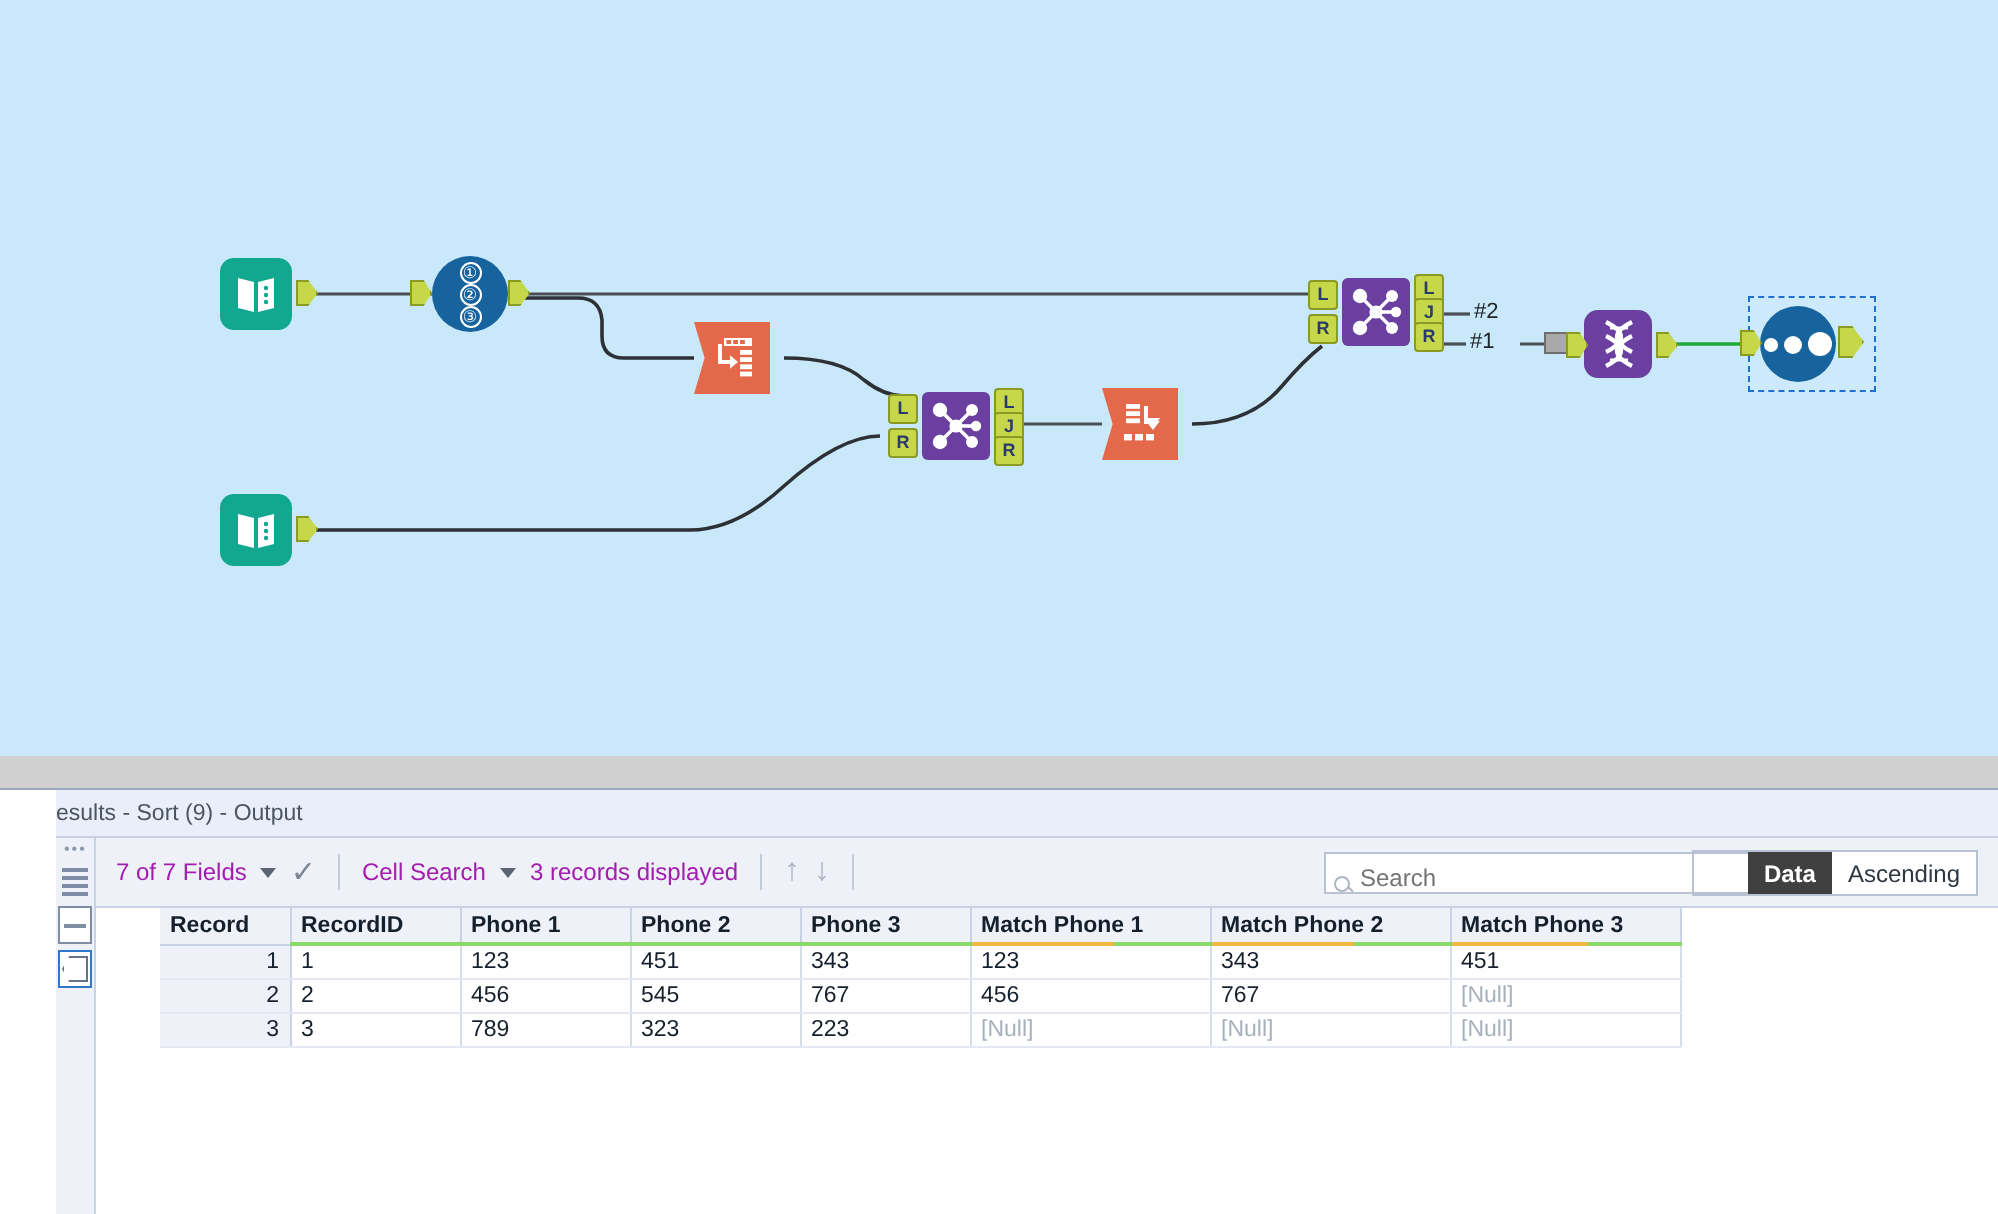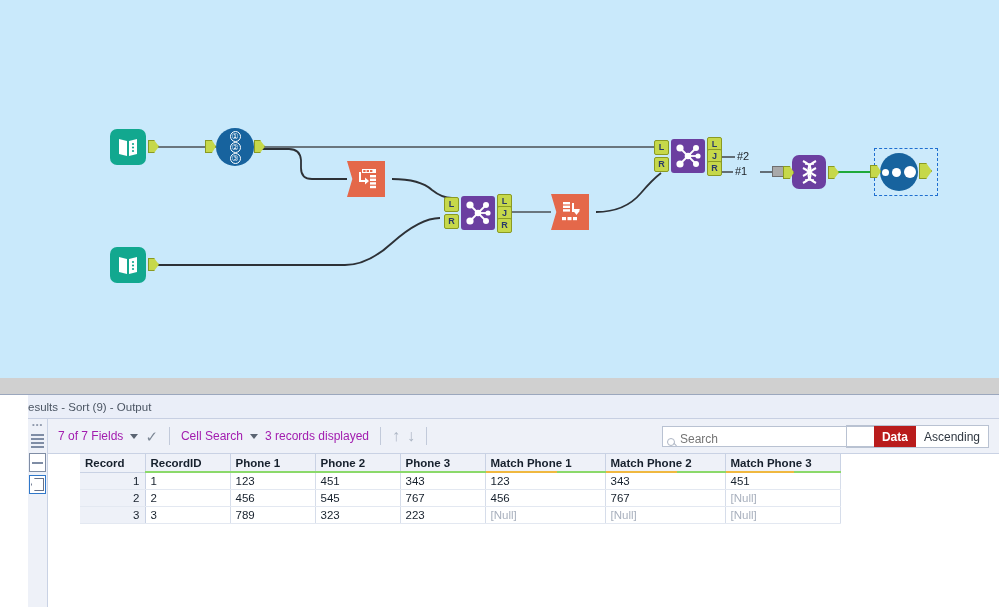--- a/index.html
+++ b/index.html
@@ -155,21 +155,21 @@
   }
   .mag { width: 8px; height: 8px; border: 1.4px solid #aeb6c4; border-radius: 50%;
          position: relative; }
   .mag::after { content:""; position:absolute; width:4px; height:1.4px; background:#aeb6c4;
                 transform: rotate(45deg); right:-3px; bottom:0px; }
 
   #toggle-group { position: absolute; right: 10px; top: 6px; display: flex;
                   border: 1px solid #b9c2d2; height: 23px; }
   .tgl { font-size: 12px; padding: 0 8px; display: flex; align-items: center;
          background: #fff; color: #2f3741; }
-  .tgl.on { background: #b91c1c; color: #fff; font-weight: 600; margin-left: 27px; }
+  .tgl.on { background: #404040; color: #fff; font-weight: 600; margin-left: 27px; }
 
   
   #tbl-wrap { position: absolute; left: 20px; top: 35px; right: 0; bottom: 0;
               background: #ffffff; overflow: hidden; }
   table { border-collapse: collapse; font-size: 11.5px; margin-left: 32px; }
   thead th {
     background: #eef1f8; color: #16202c; font-weight: bold;
     text-align: left; height: 18px; padding: 0 5px;
     border-right: 1px solid #c9d2e4; border-bottom: 2px solid #8bd96a;
     white-space: nowrap;

